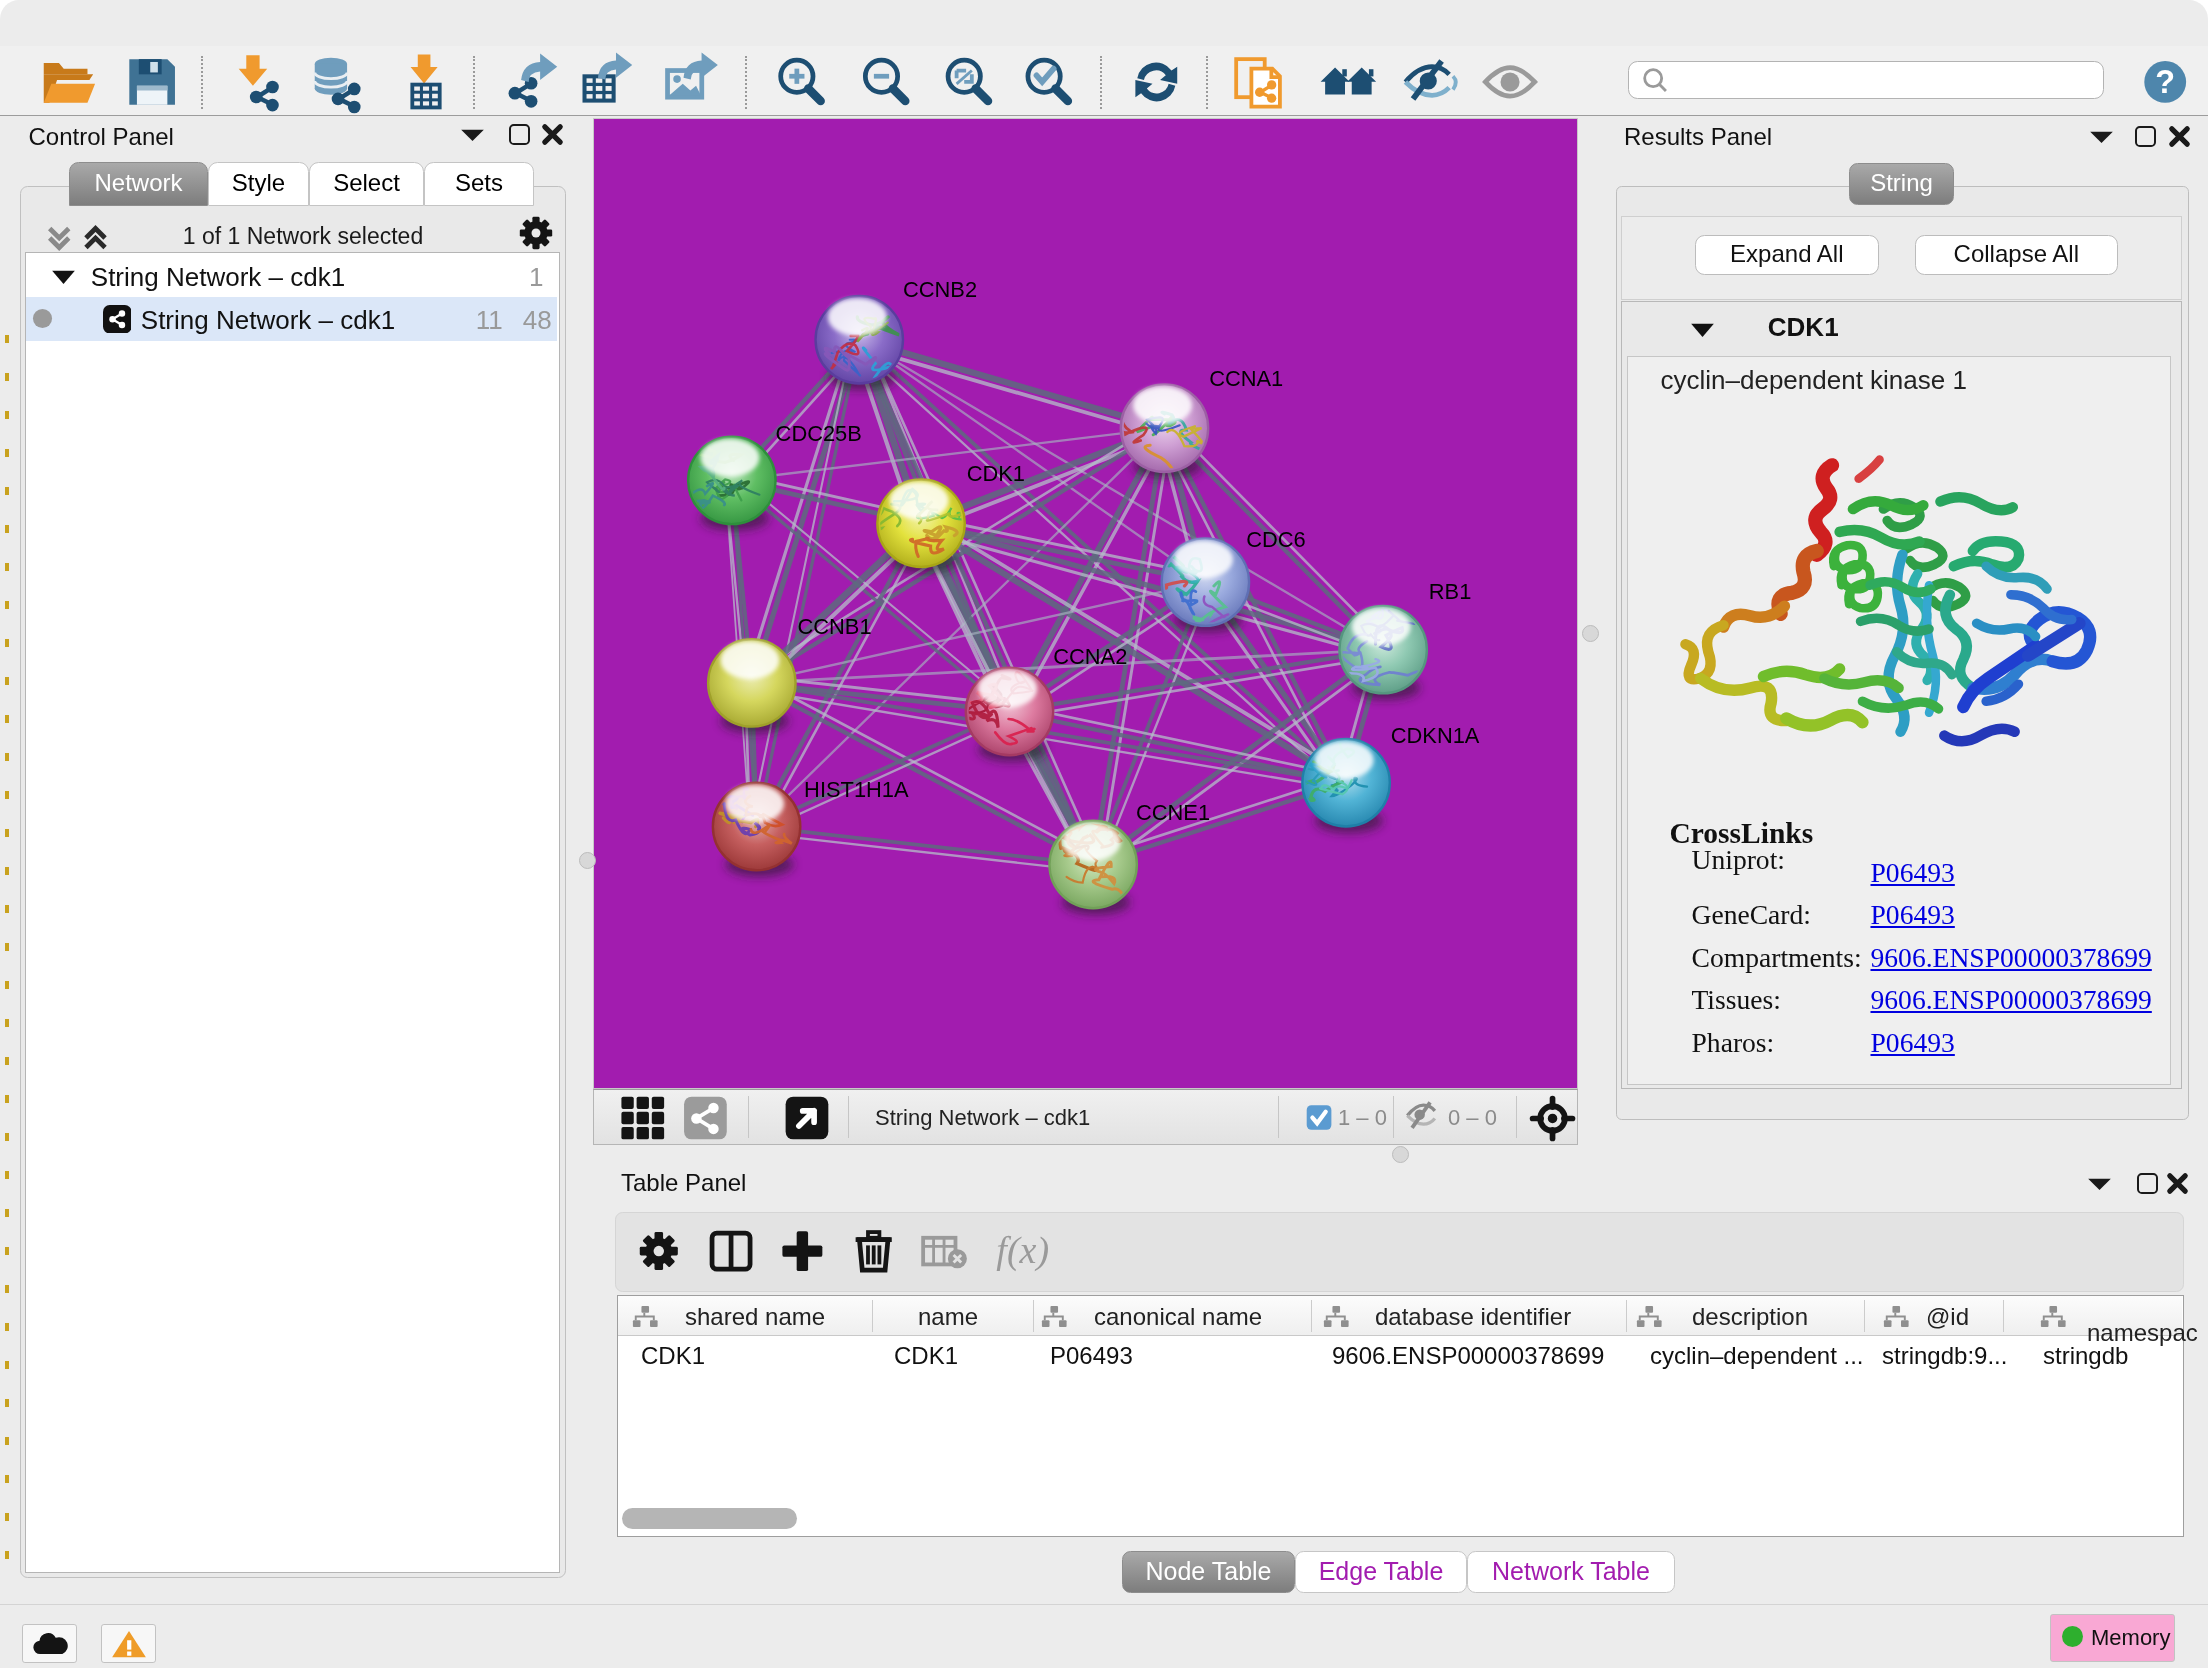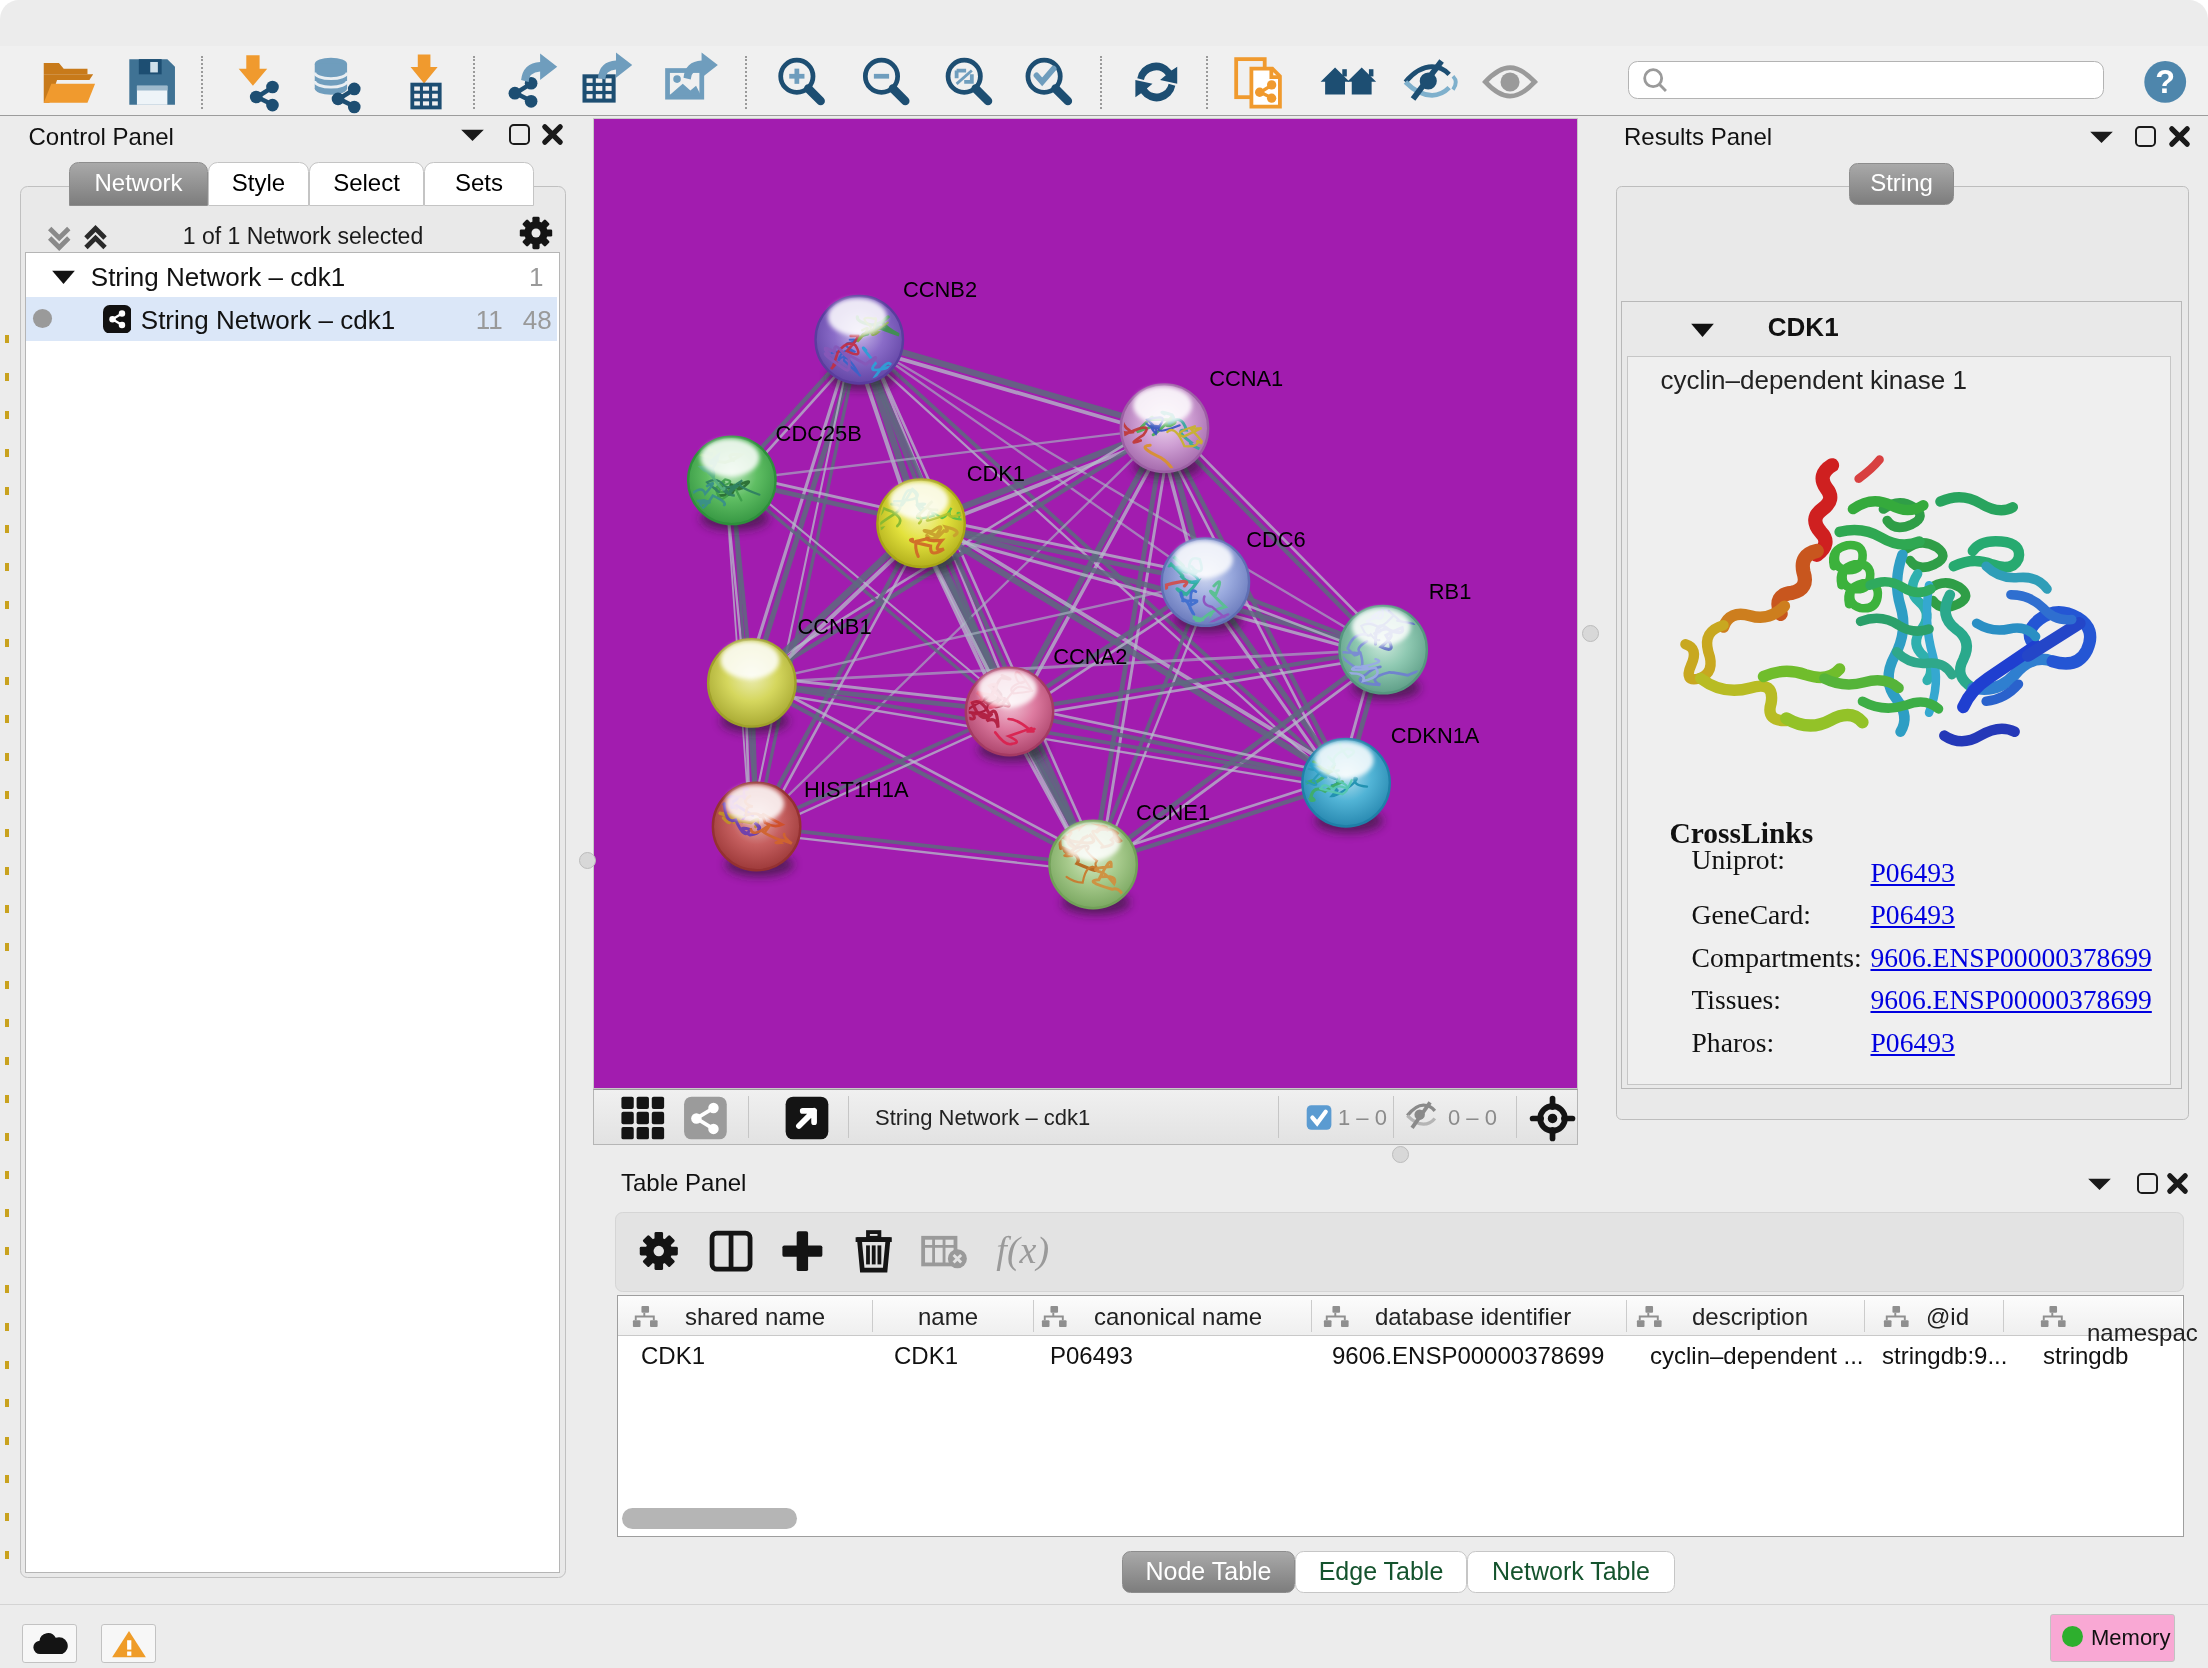--- a/index.html
+++ b/index.html
@@ -35,21 +35,21 @@
   .btn { position:absolute; background:#fff; border:1.9px solid #bcbcbc; border-radius:9.5px; font-size:24px; color:#111; text-align:center; }
   
   #tablepanel { position:absolute; left:578px; top:1145px; width:1630px; height:458px; background:#ececec; }
   #tpsplit { position:absolute; left:578px; top:1145px; width:1630px; height:25px; background:#f8f8f8; border-top:1.9px solid #cfcfcf; }
   #tptools { position:absolute; left:37px; top:67px; width:1569px; height:80px; background:#e3e3e3; border:1px solid #d5d5d5; border-radius:7.6px; }
   #tptable { position:absolute; left:39px; top:150px; width:1567px; height:242px; background:#fff; border:1.9px solid #9e9e9e; }
   #tphead { position:absolute; left:0; top:0; width:1564px; height:40px; background:linear-gradient(#fcfcfc,#efefef); border-bottom:1.9px solid #c9c9c9; }
   .colsep { position:absolute; top:3.8px; height:32px; width:0; border-left:1.9px solid #cccccc; }
   .thtxt { position:absolute; top:6.7px; font-size:24px; color:#222; }
   .tdtxt { position:absolute; top:3.8px; font-size:24px; color:#111; }
-  .btab { position:absolute; top:0; height:42px; border:1.9px solid #c6c6c6; background:#fff; font-size:25px; color:#14532d; text-align:center; line-height:38px; border-radius:8.6px; }
+  .btab { position:absolute; top:0; height:42px; border:1.9px solid #c6c6c6; background:#fff; font-size:25px; color:#a21caf; text-align:center; line-height:38px; border-radius:8.6px; }
   .btab.tabsel { background:linear-gradient(#a9a9a9,#7d7d7d); color:#fff; border-color:#8d8d8d; }
   
   #statusbar { position:absolute; left:0; top:1604px; width:2208px; height:65px; background:#ececec; border-top:1.9px solid #d4d4d4; }
   .sbtn { position:absolute; top:19px; width:55px; height:39px; background:#f7f7f7; border:1.9px solid #c2c2c2; border-radius:2.9px; text-align:center;}
 </style>
 </head>
 <body>
 <div id="win">
 
 
@@ -719,20 +719,24 @@
             <line x1="1" y1="22" x2="10" y2="22"></line>
             <line x1="34" y1="22" x2="43" y2="22"></line>
           </g>
         </g>
       </svg>
   </div>
 
   <div class="ptitle abs" style="left:1624px; top:123px;">Results Panel</div>
   <div class="tab tabsel" style="position:absolute; left:1849px; top:163px; width:105px; height:42px; border-radius:8.6px; line-height:38px; z-index:10;">String</div>
   <div id="res-box">
+    <div style="position:absolute; left:3.8px; top:28.5px; width:561px; height:84px; background:#ececec; border:1.9px solid #cfcfcf;">
+      <div class="btn" style="left:73px; top:18px; width:184px; height:40px; line-height:36px;">Expand All</div>
+      <div class="btn" style="left:293px; top:18px; width:203px; height:40px; line-height:36px;">Collapse All</div>
+    </div>
     <div style="position:absolute; left:3.8px; top:114px; width:561px; height:788px; background:#e9e9e9; border:1.9px solid #b8b8b8;">
       <svg width="25" height="17" style="position:absolute;left:68px;top:19px;" viewBox="0 0 26 18">
           <polygon points="1,3 25,3 13,17" fill="#111"></polygon>
         </svg>
       <span style="position:absolute; left:146px; top:9.5px; font-size:26px; font-weight:bold; color:#111;">CDK1</span>
       <div style="position:absolute; left:5.7px; top:54px; width:544px; height:729px; background:#efefef; border:1.9px solid #c6c6c6;">
         <span style="position:absolute; left:32px; top:7.6px; font-size:26px; color:#222;">cyclin–dependent kinase 1</span>
         <svg id="protein" style="position:absolute;left:44px;top:95px;" width="457" height="314" viewBox="0 0 480 330">
 <g fill="none" stroke-linecap="round">
 <path d="M168,14 q-16,10 -6,24 q10,12 -4,22 q-14,10 -2,24 q12,12 -4,24" stroke="#cf2020" stroke-width="15"></path>

